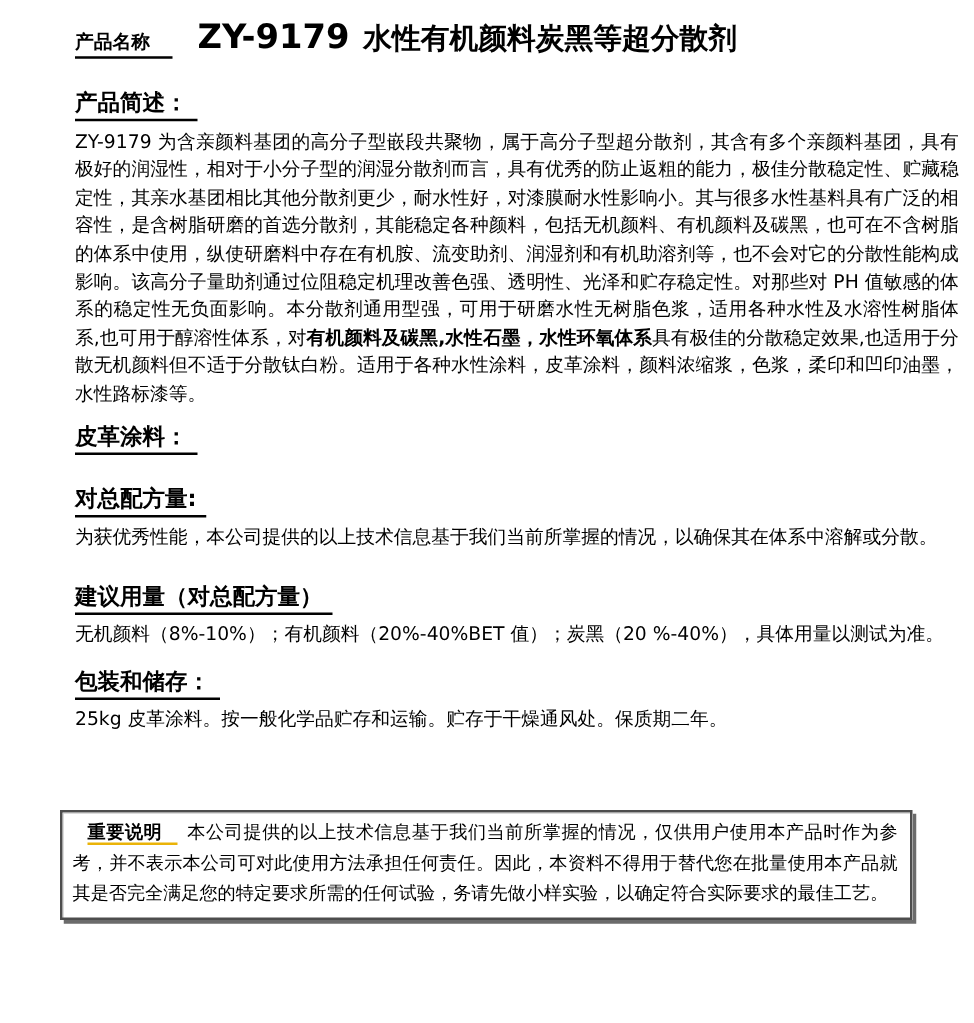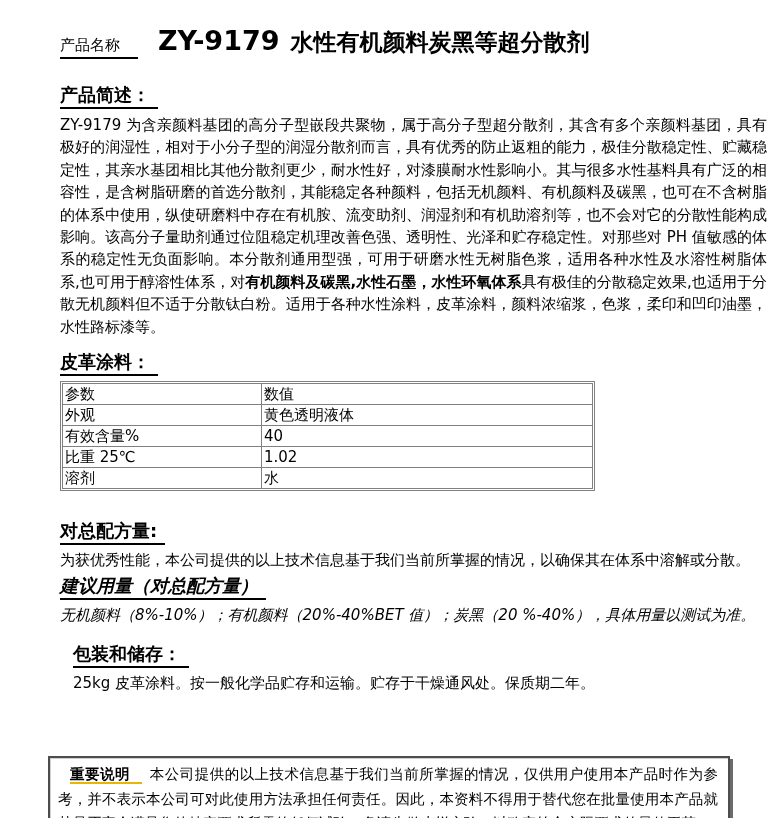--- a/index.html
+++ b/index.html
@@ -18,27 +18,27 @@
     padding: 12px 12px 0 60px;
   }
   
   .title-row {
     display: flex;
     align-items: baseline;
     margin-top: 2px;
   }
   .title-label {
     font-size: 15px;
-    font-weight: normal;
+    font-weight: bold;
     border-bottom: 2px solid #000;
     padding-right: 18px;
     padding-bottom: 2px;
     white-space: nowrap;
   }
-  .title-main { margin-left: 20px; white-space: nowrap; margin-top: 11px; }
+  .title-main { margin-left: 20px; white-space: nowrap; }
   .title-code {
     font-size: 27px;
     font-weight: bold;
     letter-spacing: 0px;
   }
   .title-cn {
     font-size: 23px;
     font-weight: bold;
     margin-left: 6px;
   }
@@ -50,22 +50,22 @@
     border-bottom: 2px solid #000;
     padding-right: 8px;
     padding-bottom: 1px;
     line-height: 22px;
     text-align: right;
   }
   .sec { margin: 0; }
   .sec-overview  { margin-top: 25px; }
   .sec-props     { margin-top: 13px; }
   .sec-addition  { margin-top: 25px; }
-  .sec-dosage    { margin-top: 4px; font-style: italic; }
-  .sec-packaging { margin-top: 17px; margin-left: 13px; }
+  .sec-dosage    { margin-top: 27px; }
+  .sec-packaging { margin-top: 17px; }
   
   .body-text {
     font-size: 15px;
     line-height: 22.4px;
     margin: 5px 0 0 0;
     text-align: justify;
   }
   .body-line {
     font-size: 15px;
     line-height: 22px;
@@ -132,46 +132,20 @@
     </span>
   </div>
 
   <div class="sec sec-overview">
     <span class="sec-heading">产品简述：</span>
     <p class="body-text"><span>ZY-9179 为含亲颜料基团的高分子型嵌段共聚物，属于高分子型超分散剂，其含有多个亲颜料基团，具有极好的润湿性，相对于小分子型的润湿分散剂而言，具有优秀的防止返粗的能力，极佳分散稳定性、贮藏稳定性，其亲水基团相比其他分散剂更少，耐水性好，对漆膜耐水性影响小。其与很多水性基料具有广泛的相容性，是含树脂研磨的首选分散剂，其能稳定各种颜料，包括无机颜料、有机颜料及碳黑，也可在不含树脂的体系中使用，纵使研磨料中存在有机胺、流变助剂、润湿剂和有机助溶剂等，也不会对它的分散性能构成影响。该高分子量助剂通过位阻稳定机理改善色强、透明性、光泽和贮存稳定性。对那些对 PH 值敏感的体系的稳定性无负面影响。本分散剂通用型强，可用于研磨水性无树脂色浆，适用各种水性及水溶性树脂体系,也可用于醇溶性体系，对</span><span class="inline-bold">有机颜料及碳黑,水性石墨，水性环氧体系</span><span>具有极佳的分散稳定效果,也适用于分散无机颜料但不适于分散钛白粉。适用于各种水性涂料，皮革涂料，颜料浓缩浆，色浆，柔印和凹印油墨，水性路标漆等。</span></p>
   </div>
 
   <div class="sec sec-props">
     <span class="sec-heading">皮革涂料：</span><br>
-    <div class="table-wrap">
-      <table class="props">
-        <tbody>
-          <tr>
-            <td class="c1">参数</td>
-            <td class="c2">数值</td>
-          </tr>
-          <tr>
-            <td class="c1">外观</td>
-            <td class="c2">黄色透明液体</td>
-          </tr>
-          <tr>
-            <td class="c1">有效含量%</td>
-            <td class="c2">40</td>
-          </tr>
-          <tr>
-            <td class="c1">比重 25℃</td>
-            <td class="c2">1.02</td>
-          </tr>
-          <tr>
-            <td class="c1">溶剂</td>
-            <td class="c2">水</td>
-          </tr>
-        </tbody>
-      </table>
-    </div>
   </div>
 
   <div class="sec sec-addition">
     <span class="sec-heading">对总配方量:</span>
     <p class="body-line">为获优秀性能，本公司提供的以上技术信息基于我们当前所掌握的情况，以确保其在体系中溶解或分散。</p>
   </div>
 
   <div class="sec sec-dosage">
     <span class="sec-heading">建议用量（对总配方量）</span>
     <p class="body-line">无机颜料（8%-10%）；有机颜料（20%-40%BET 值）；炭黑（20 %-40%），具体用量以测试为准。</p>

